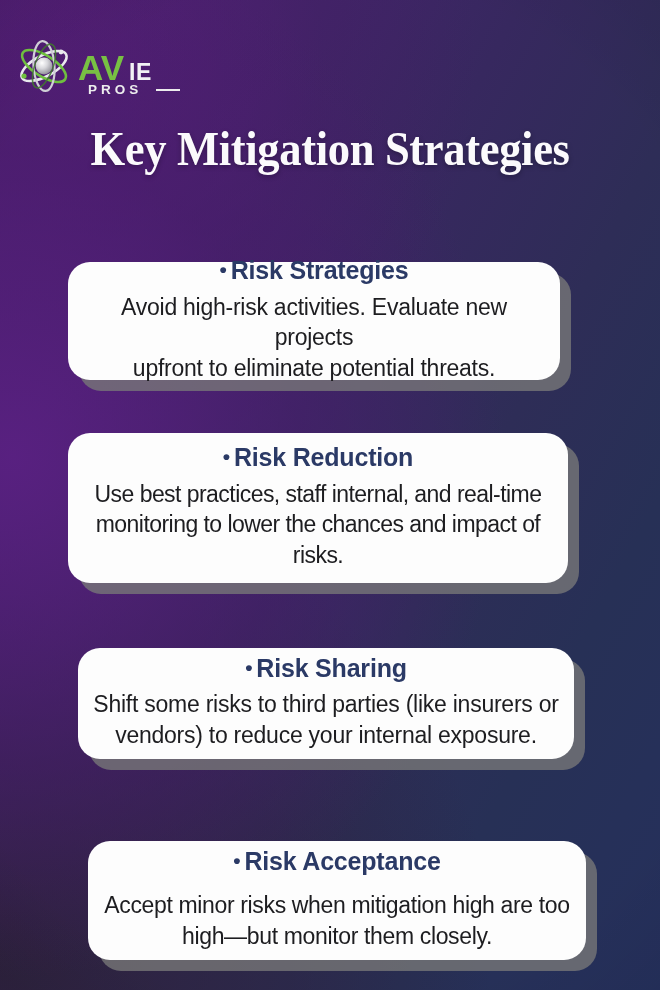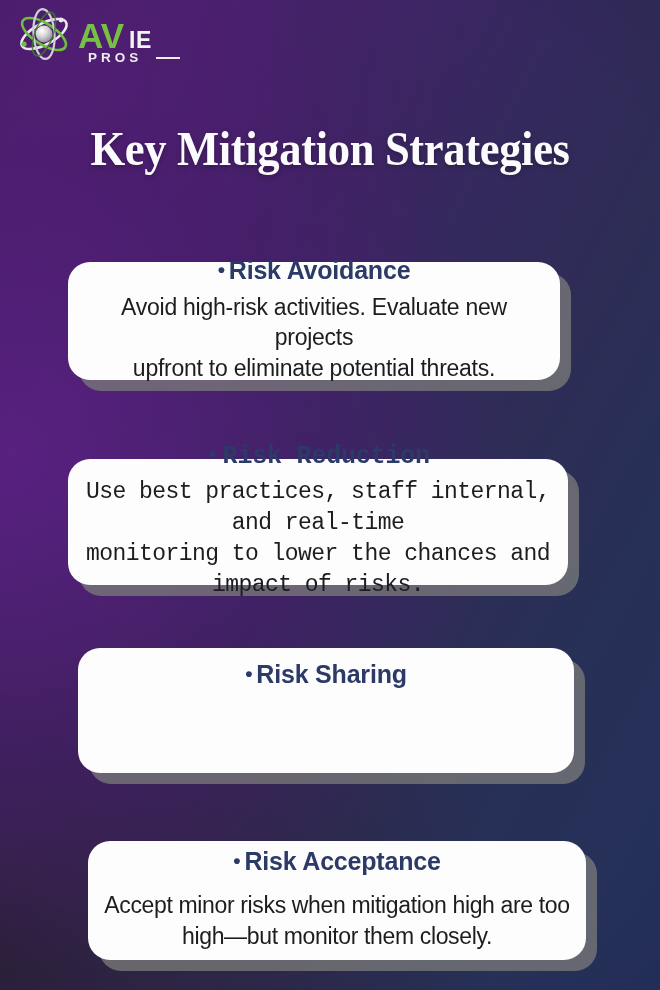--- a/index.html
+++ b/index.html
@@ -29,21 +29,21 @@
   #bg-vignette {
     position:absolute;
     inset:0;
     background:radial-gradient(125% 100% at 50% 50%, rgba(0,0,0,0) 52%, rgba(0,0,0,0.22) 100%);
   }
 
   
   #logo {
     position:absolute;
     left:14px;
-    top:4px;
+    top:36px;
     width:170px;
     height:62px;
   }
   #logo svg { display:block; width:170px; height:62px; }
 
   
   #title {
     position:absolute;
     left:0; right:0;
     top:124px;
@@ -89,22 +89,22 @@
     margin-top:6px;
     color:#1d1d20;
     font-size:23px;
     line-height:1.34;
     text-align:center;
     letter-spacing:-0.25px;
     white-space:pre-line;
   }
 
   #card-0 { left:68px;  top:262px; width:492px; height:118px; }
-  #card-1 { left:68px;  top:459px; width:500px; height:126px;font-family:Liberation Mono, monospace; }
-  #card-2 { left:78px;  top:648px; width:496px; height:125px;justify-content:space-between; }
+  #card-1 { left:68px;  top:433px; width:500px; height:150px; }
+  #card-2 { left:78px;  top:648px; width:496px; height:111px; }
   #card-3 { left:88px;  top:841px; width:498px; height:119px;gap:8px; }
 
   #card-1 .card-body { letter-spacing:-0.55px; }
   #card-3 .card-body { letter-spacing:-0.35px; }
 </style>
 </head>
 <body>
 
 <div id="bg"></div>
 <div id="bg-vignette"></div>
@@ -131,38 +131,40 @@
     <text x="115" y="44" font-family="'Liberation Sans', sans-serif" font-size="23" font-weight="bold" fill="#f2f2f5" letter-spacing="0.5">IE</text>
     <text x="74" y="58" font-family="'Liberation Sans', sans-serif" font-size="13.5" font-weight="bold" fill="#ececed" letter-spacing="4">PROS</text>
     <line x1="142" y1="54" x2="166" y2="54" stroke="#ececed" stroke-width="2"></line>
   </svg>
 </div>
 
 <h1 id="title">Key Mitigation Strategies</h1>
 
 <div class="card" id="card-0">
   <div class="card-heading">
-    <span class="bullet">•</span><span>Risk Avoidance</span>
+    <span class="bullet">•</span><span>Risk Strategies</span>
   </div>
   <div class="card-body">Avoid high-risk activities. Evaluate new projects
 upfront to eliminate potential threats.</div>
 </div>
 
 <div class="card" id="card-1">
   <div class="card-heading">
     <span class="bullet">•</span><span>Risk Reduction</span>
   </div>
   <div class="card-body">Use best practices, staff internal, and real-time
 monitoring to lower the chances and impact of risks.</div>
 </div>
 
 <div class="card" id="card-2">
   <div class="card-heading">
     <span class="bullet">•</span><span>Risk Sharing</span>
   </div>
+  <div class="card-body">Shift some risks to third parties (like insurers or
+vendors) to reduce your internal exposure.</div>
 </div>
 
 <div class="card" id="card-3">
   <div class="card-heading">
     <span class="bullet">•</span><span>Risk Acceptance</span>
   </div>
   <div class="card-body">Accept minor risks when mitigation high are too
 high—but monitor them closely.</div>
 </div>
 

